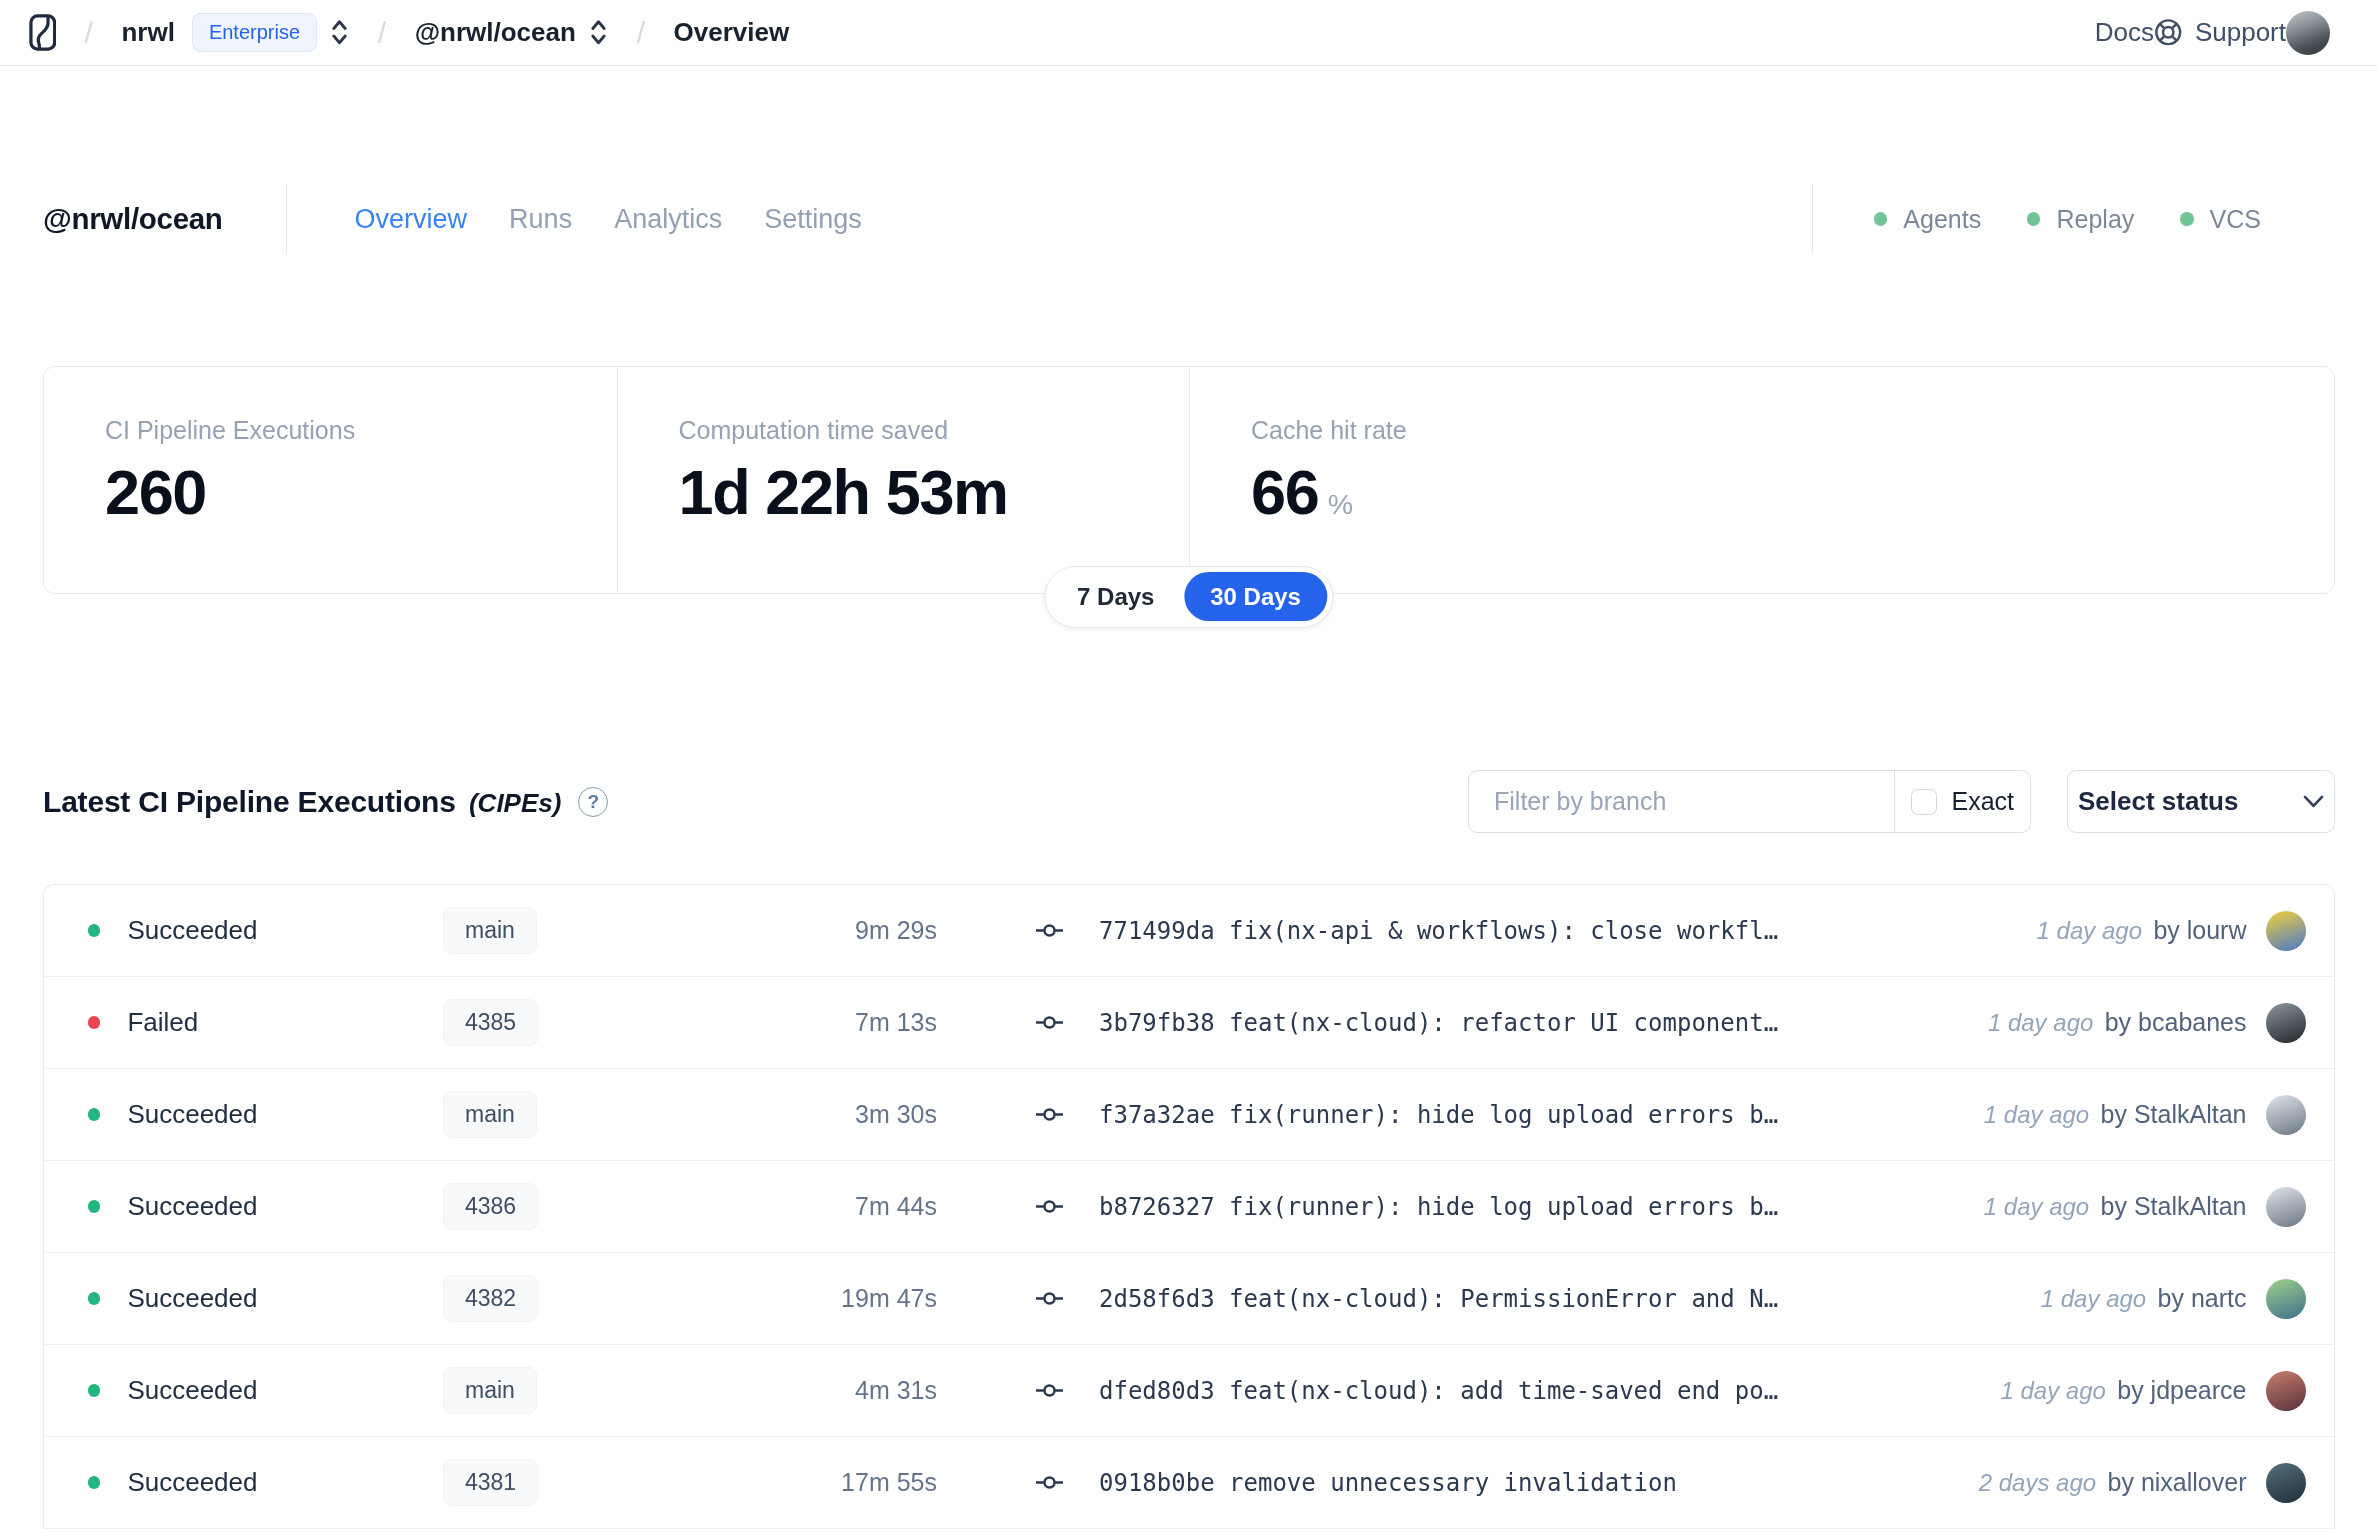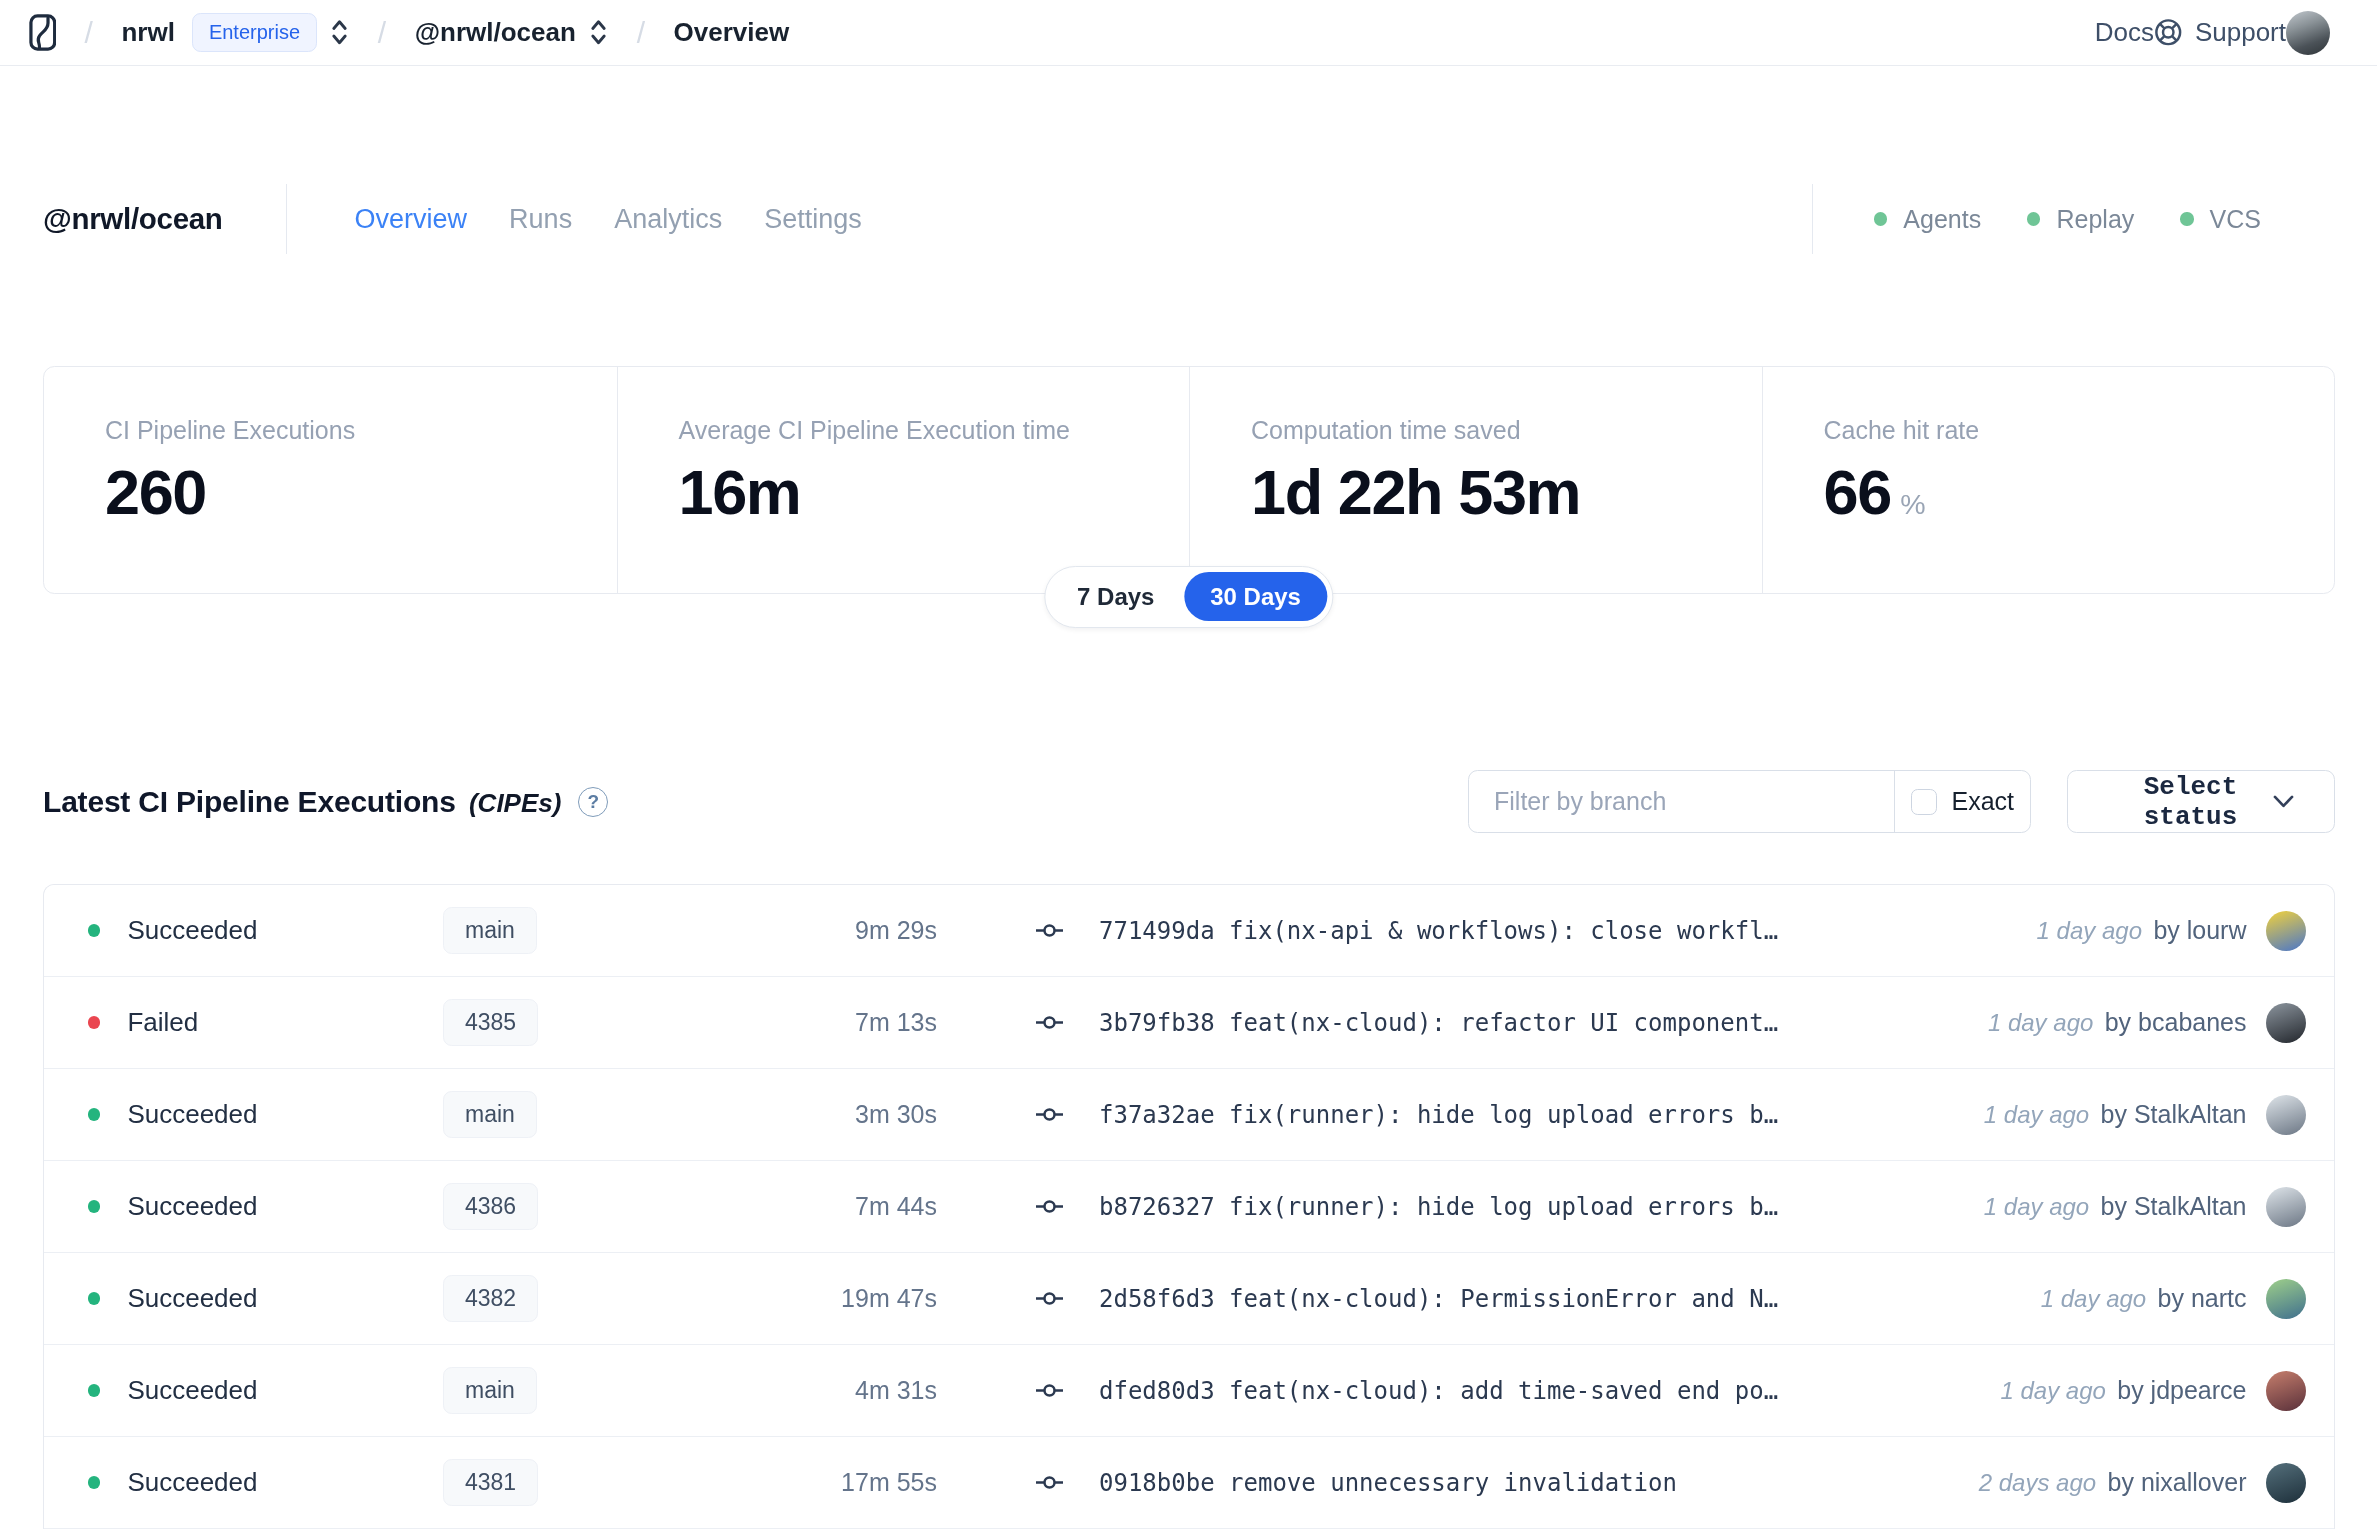--- a/index.html
+++ b/index.html
@@ -53,21 +53,21 @@
   .cipes-title .main { font-size:30px; font-weight:700; color:#0f172a; letter-spacing:-0.2px; }
   .cipes-title .suffix { font-size:26px; font-style:italic; font-weight:600; color:#101828; }
   .help-icon { width:30px; height:30px; margin-left:17px; border:1.9px solid #7f9cba; border-radius:50%; display:flex; align-items:center; justify-content:center; font-size:19px; font-weight:600; color:#5c7da3; align-self:center; cursor:pointer; }
   .cipes-controls { margin-left:auto; display:flex; align-items:center; gap:36px; }
   .filter-group { display:flex; align-items:center; border:1px solid #d9dfe8; border-radius:9.5px; height:63px; width:563px; background:#fff; overflow:hidden; }
   .filter-group input { flex:1; min-width:0; height:100%; border:none; outline:none; padding:0 25px; font-size:25px; color:#0f172a; font-family:inherit; background:transparent; }
   .filter-group input::placeholder { color:#9aa5b8; }
   .exact-seg { display:flex; align-items:center; gap:14.3px; padding:0 16px; border-left:1px solid #d9dfe8; height:100%; cursor:pointer; }
   .checkbox { width:26px; height:26px; border:1.9px solid #cdd5e1; border-radius:6.7px; background:#fff; }
   .exact-label { font-size:25px; color:#16202e; }
-  .status-btn { display:flex; align-items:center; justify-content:space-between; width:268px; height:63px; padding:0 40px; border:1px solid #d9dfe8; border-radius:9.5px; background:#fff; font-size:26px; font-weight:600; color:#1b2840; cursor:pointer; font-family:Liberation Mono, monospace; }
+  .status-btn { display:flex; align-items:center; justify-content:space-between; width:268px; height:63px; padding:0 10px; border:1px solid #d9dfe8; border-radius:9.5px; background:#fff; font-size:26px; font-weight:600; color:#1b2840; cursor:pointer; font-family:Liberation Sans, sans-serif; }
 
   
   .cipe-table { margin:51px 43px 0; border:1px solid #e7eaf0; border-bottom:none; border-radius:11.4px 11.4px 0 0; background:#fff; overflow:hidden; }
   .row { display:flex; align-items:center; height:92px; border-bottom:1px solid #eceff4; cursor:pointer; background:#fff; }
   .col-status { display:flex; align-items:center; width:399px; padding-left:44px; flex:none; }
   .status-dot { width:12.4px; height:12.4px; border-radius:50%; flex:none; }
   .status-text { margin-left:27px; font-size:26px; font-weight:500; color:#222f43; }
   .col-branch { width:228px; flex:none; }
   .branch-badge { display:inline-block; padding:8.6px 21px; background:#f7f9fb; border:1px solid #eef1f6; border-radius:8.6px; font-size:23px; color:#3f4e63; }
   .col-duration { width:266px; flex:none; text-align:right; font-size:25px; color:#64748b; }
@@ -153,24 +153,20 @@
     </div>
   </header>
 
   <section class="stats">
     <div class="stats-card">
       <div class="stat-cell">
         <div class="stat-label">CI Pipeline Executions</div>
         <div class="stat-value"><span>260</span><span class="stat-suffix"></span></div>
       </div>
       <div class="stat-cell">
-        <div class="stat-label">Average CI Pipeline Execution time</div>
-        <div class="stat-value"><span>16m</span><span class="stat-suffix"></span></div>
-      </div>
-      <div class="stat-cell">
         <div class="stat-label">Computation time saved</div>
         <div class="stat-value"><span>1d 22h 53m</span><span class="stat-suffix"></span></div>
       </div>
       <div class="stat-cell">
         <div class="stat-label">Cache hit rate</div>
         <div class="stat-value"><span>66</span><span class="stat-suffix">%</span></div>
       </div>
     </div>
     <div class="range-toggle">
       <span class="toggle-opt">7 Days</span>

